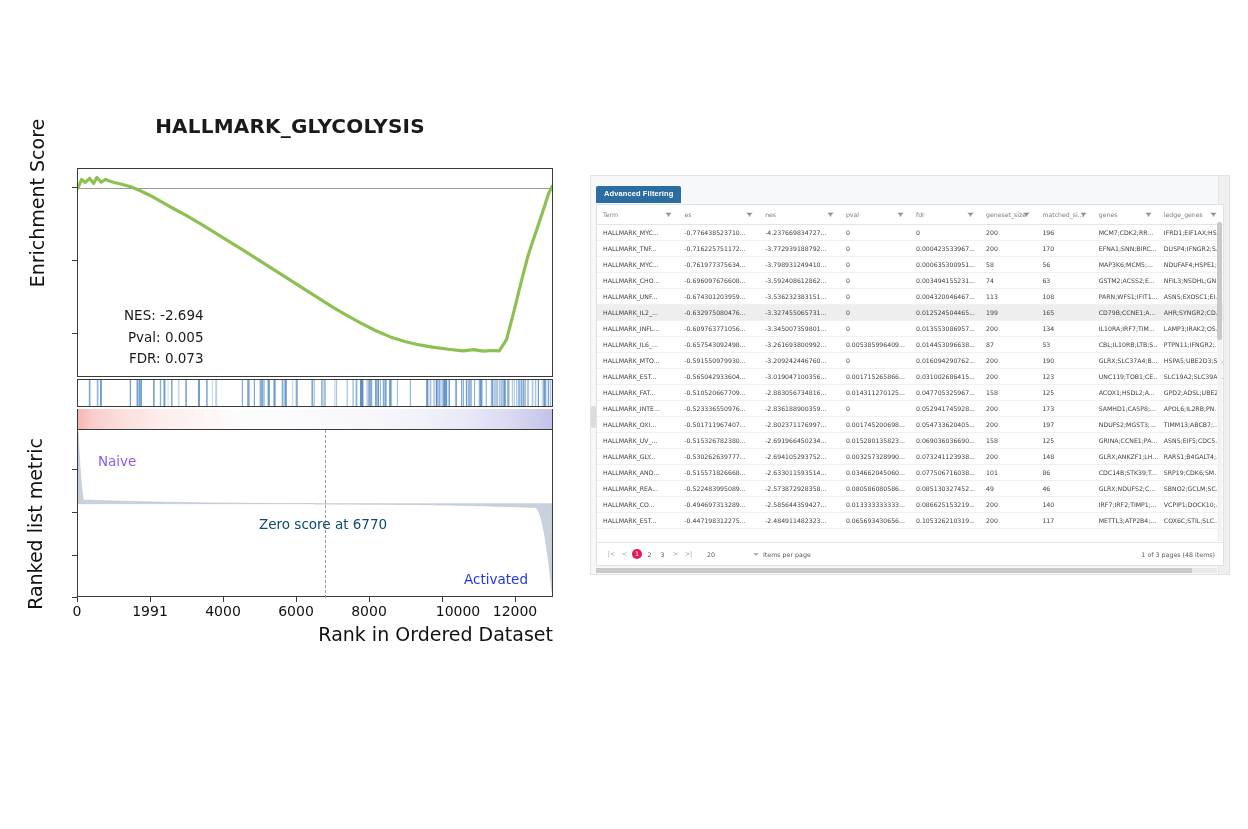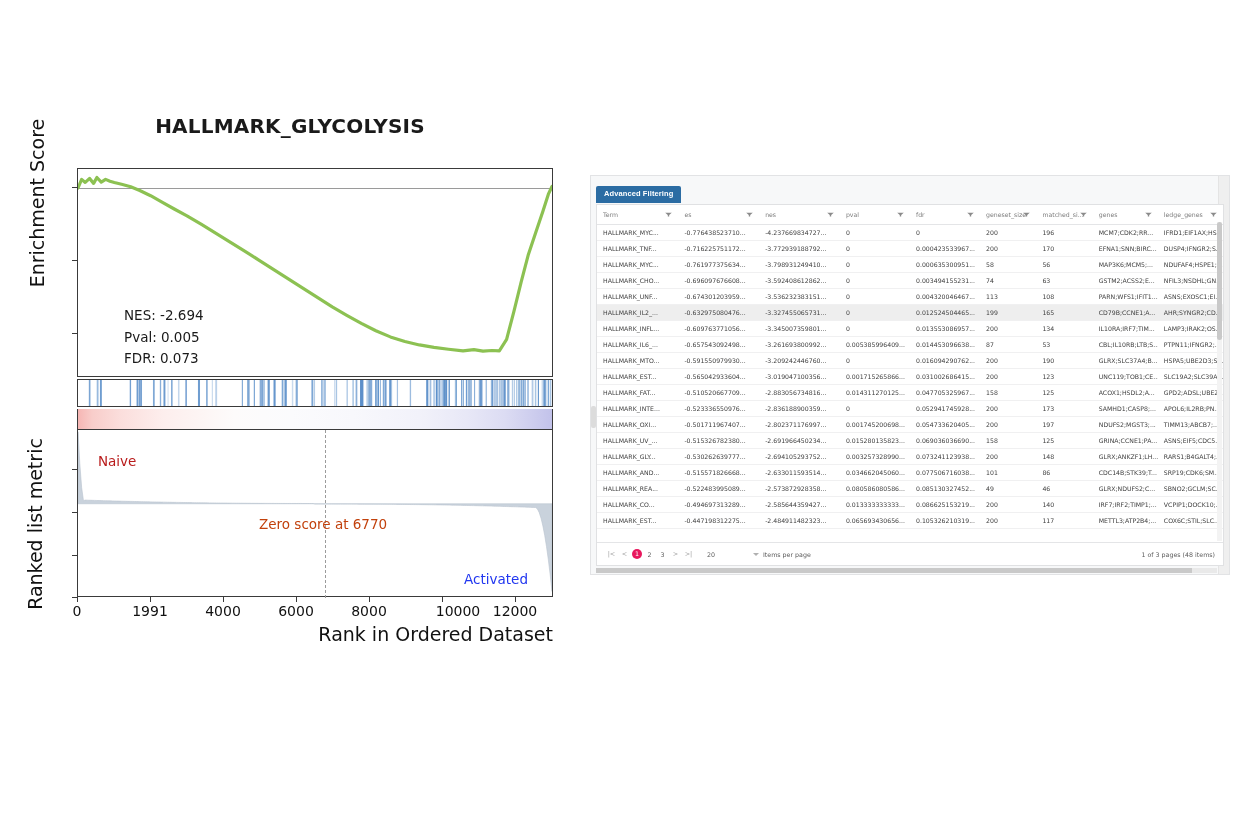--- a/index.html
+++ b/index.html
@@ -67,21 +67,21 @@
     display: block;
   }
   #es-stats {
     position: absolute;
     left: 46px;
     top: 136px;
     font-size: 13.5px;
     color: #1a1a1a;
     line-height: 21.5px;
   }
-  #es-stats div { white-space: nowrap; }
+  #es-stats div { white-space: nowrap; text-align: right; }
   .es-ytickmark {
     position: absolute;
     width: 5px;
     height: 1px;
     background: #3a3a3a;
     left: 72px;
   }
   #ylabel-es {
     position: absolute;
     left: -73px;
@@ -130,35 +130,35 @@
     top: 429px;
     height: 168px;
     border: 1px solid #3a3a3a;
   }
   #rank-svg { position:absolute; left:0; top:0; width:100%; height:100%; display:block; }
   #naive-label {
     position: absolute;
     left: 20px;
     top: 23px;
     font-size: 13.5px;
-    color: #b91c1c;
+    color: #8b5cf6;
   }
   #activated-label {
     position: absolute;
     right: 24px;
     top: 141px;
     font-size: 13.5px;
     color: #2036f0;
   }
   #zero-score-label {
     position: absolute;
     left: 181px;
     top: 86px;
     font-size: 13.5px;
-    color: #c2410c;
+    color: #0c4a6e;
     white-space: nowrap;
   }
   #zero-dashed-line {
     position: absolute;
     left: 247px;
     top: 0px;
     width: 0px;
     height: 168px;
     border-left: 1px dashed #9b9b9b;
   }

